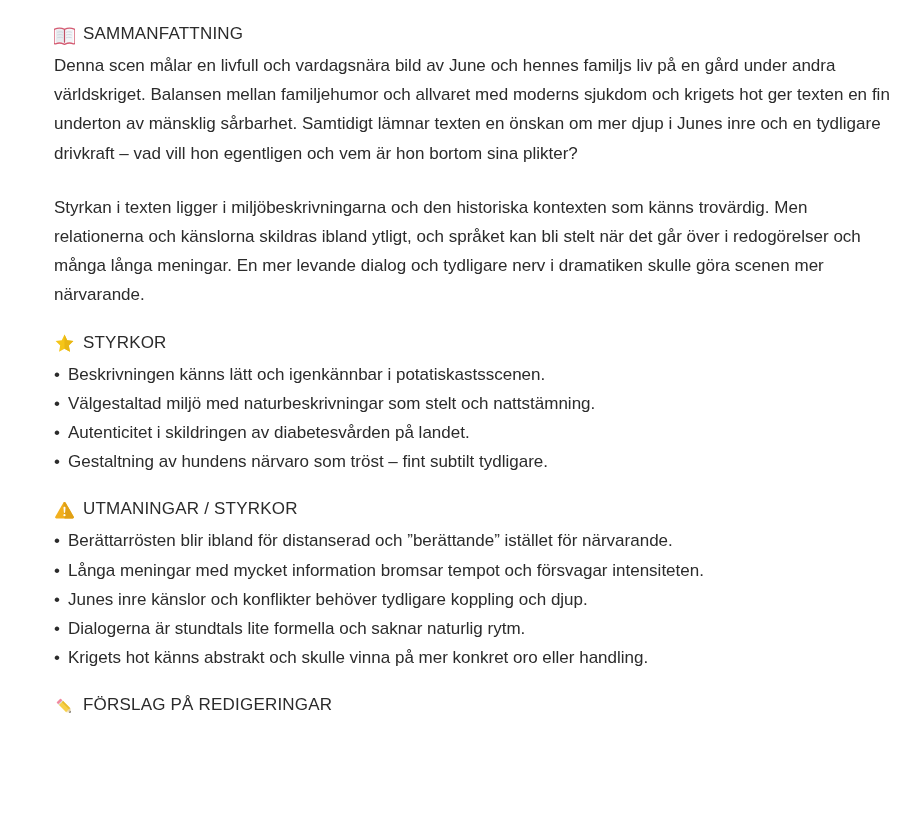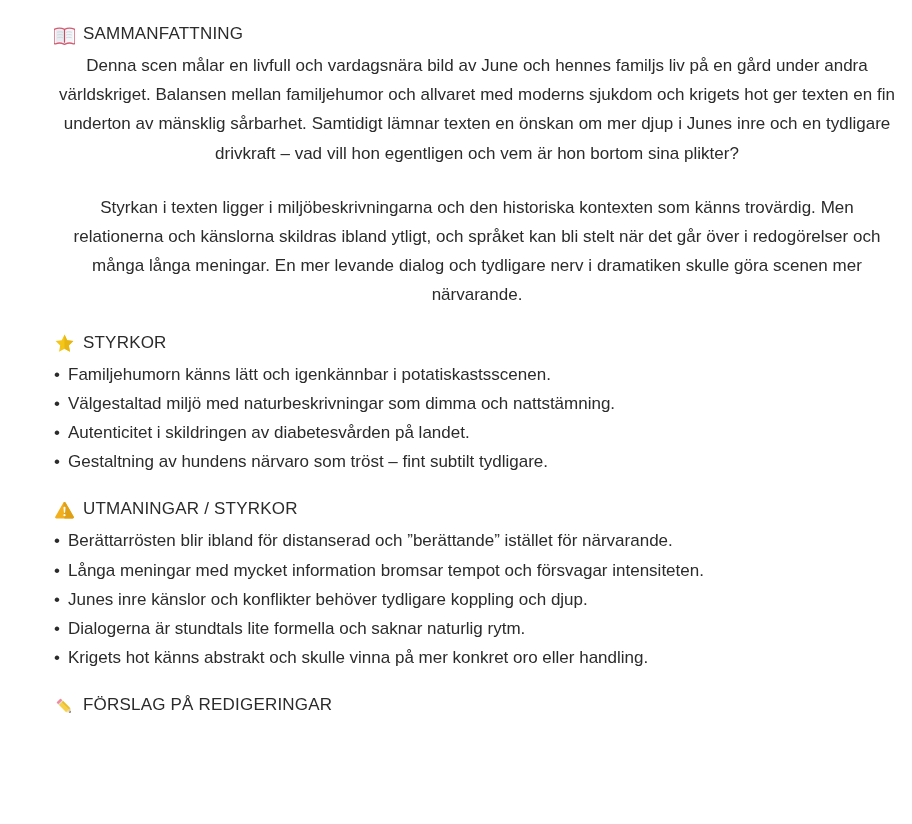--- a/index.html
+++ b/index.html
@@ -58,21 +58,21 @@
   }
   .emoji svg { display: block; width: 21px; height: 21px; }
 
   
   .para {
     font-size: 17px;
     line-height: 29.2px;
     color: #2b2b2b;
     margin: 0;
     width: 846px;
-    text-align: center;
+    text-align: left;
     word-spacing: 0.1px;
   }
 
   
   .gap-para   { height: 25px; }
   .gap-sect   { height: 20px; }
 
   
   .bullets {
     list-style: none;
@@ -129,22 +129,22 @@
       <span class="emoji">
         <svg viewBox="0 0 36 36">
           <path d="M18 2.6l4.6 9.9 10.6 1.4-7.8 7.4 2 10.7L18 26.8 8.6 32l2-10.7-7.8-7.4L13.4 12.5z" fill="#f5c518"></path>
           <path d="M18 2.6l4.6 9.9 10.6 1.4-7.8 7.4 2 10.7L18 26.8z" fill="#e8b613"></path>
         </svg>
       </span>
       <span class="label">STYRKOR</span>
     </div>
 
     <ul class="bullets">
-      <li><span class="txt">Familjehumorn känns lätt och igenkännbar i potatiskastsscenen.</span></li>
-      <li><span class="txt">Välgestaltad miljö med naturbeskrivningar som dimma och nattstämning.</span></li>
+      <li><span class="txt">Beskrivningen känns lätt och igenkännbar i potatiskastsscenen.</span></li>
+      <li><span class="txt">Välgestaltad miljö med naturbeskrivningar som stelt och nattstämning.</span></li>
       <li><span class="txt">Autenticitet i skildringen av diabetesvården på landet.</span></li>
       <li><span class="txt">Gestaltning av hundens närvaro som tröst – fint subtilt tydligare.</span></li>
     </ul>
 
     <div class="gap-sect"></div>
 
     <div class="section-head">
       <span class="emoji">
         <svg viewBox="0 0 36 36">
           <path d="M16.3 4.2c.8-1.3 2.6-1.3 3.4 0l14.1 24.3c.8 1.4-.2 3.1-1.7 3.1H3.9c-1.5 0-2.5-1.7-1.7-3.1z" fill="#f2b01e"></path>

